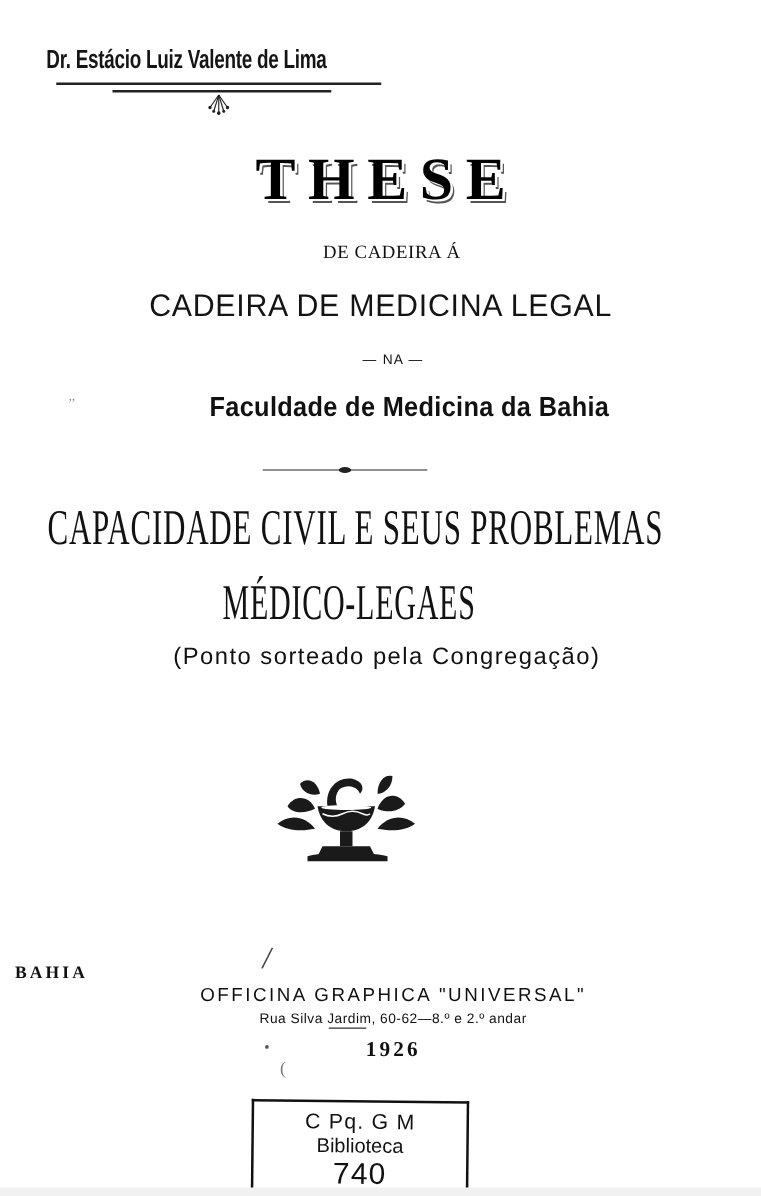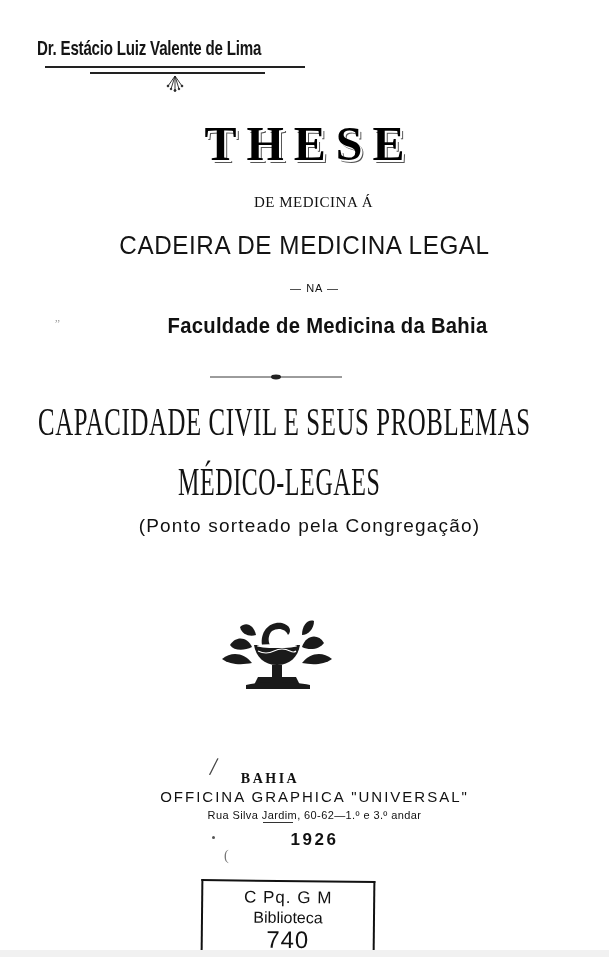--- a/index.html
+++ b/index.html
@@ -125,21 +125,21 @@
       font-family: "Liberation Sans", sans-serif;
       font-size: 19px;
       letter-spacing: 1.2px;
       padding-left: 10px; box-sizing: border-box;
     }
     .emblem { left: 216px; top: 615px; }
 
     .mark-slash { left: 210px; top: 752px; font-size: 26px; color: #444; font-family: "Liberation Serif", serif; transform: rotate(8deg); }
     .bahia {
       left: 0; width: 528px; top: 771px;
-      text-align: center;
+      text-align: left;
       font-family: "Liberation Serif", serif;
       font-size: 14px; font-weight: bold; letter-spacing: 2.5px;
       padding-left: 12px; box-sizing: border-box;
     }
     .officina {
       left: 0; width: 609px; top: 788px;
       text-align: center;
       font-family: "Liberation Sans", sans-serif;
       font-size: 15px; letter-spacing: 2px;
       padding-left: 20px; box-sizing: border-box;
@@ -148,21 +148,21 @@
       left: 0; width: 609px; top: 809px;
       text-align: center;
       font-family: "Liberation Sans", sans-serif;
       font-size: 11px; letter-spacing: 0.4px;
       padding-left: 20px; box-sizing: border-box;
     }
     .underline-mark { left: 263px; top: 822px; width: 30px; height: 1px; background: #333; }
     .year {
       left: 0; width: 609px; top: 830px;
       text-align: center;
-      font-family: Liberation Sans, sans-serif;
+      font-family: Liberation Serif, serif;
       font-size: 17px; font-weight: bold; letter-spacing: 2.5px;
       padding-left: 20px; box-sizing: border-box;
     }
     .dot-mark { left: 212px; top: 836px; width: 3px; height: 3px; background: #555; border-radius: 50%; }
     .mark-bracket { left: 224px; top: 848px; font-size: 14px; color: #777; font-family: "Liberation Serif", serif; }
 
     
     .stamp {
       left: 201px; top: 880px;
       width: 174px; height: 75px;
@@ -202,21 +202,21 @@
         <circle cx="12" cy="15.5" r="1"></circle>
         <circle cx="5" cy="11" r="0.9"></circle>
         <circle cx="19" cy="11" r="0.9"></circle>
         <circle cx="8" cy="14" r="0.8"></circle>
         <circle cx="16" cy="14" r="0.8"></circle>
       </g>
     </svg>
   </div>
 
   <div class="abs these">THESE</div>
-  <div class="abs concurso">DE MEDICINA Á</div>
+  <div class="abs concurso">DE CADEIRA Á</div>
   <div class="abs cadeira">CADEIRA DE MEDICINA LEGAL</div>
   <div class="abs na">— NA —</div>
   <div class="abs quote-mark">,,</div>
   <div class="abs faculdade">Faculdade de Medicina da Bahia</div>
 
   <div class="abs divider">
     <svg width="132" height="6" viewBox="0 0 132 6">
       <line x1="0" y1="3" x2="132" y2="3" stroke="#222" stroke-width="0.9"></line>
       <ellipse cx="66" cy="3" rx="5" ry="2.4" fill="#222"></ellipse>
     </svg>
@@ -247,21 +247,21 @@
         <path d="M30 70 C 46 66, 76 66, 94 70 L 94 74 L 30 74 Z"></path>
       </g>
       <path d="M42 36 Q 50 40 58 36 Q 66 32 74 36 Q 78 38 80 36" stroke="#fff" stroke-width="1.2" fill="none"></path>
       <ellipse cx="61" cy="31" rx="20" ry="2" fill="#fff"></ellipse>
     </svg>
   </div>
 
   <div class="abs mark-slash">/</div>
   <div class="abs bahia">BAHIA</div>
   <div class="abs officina">OFFICINA GRAPHICA "UNIVERSAL"</div>
-  <div class="abs rua">Rua Silva Jardim, 60-62—1.º e 3.º andar</div>
+  <div class="abs rua">Rua Silva Jardim, 60-62—8.º e 2.º andar</div>
   <div class="abs underline-mark"></div>
   <div class="abs dot-mark"></div>
   <div class="abs year">1926</div>
   <div class="abs mark-bracket">(</div>
 
   <div class="abs stamp">
     <div class="stamp-line stamp-code">C Pq. G M</div>
     <div class="stamp-line stamp-lib">Biblioteca</div>
     <div class="stamp-line stamp-num">740</div>
   </div>

